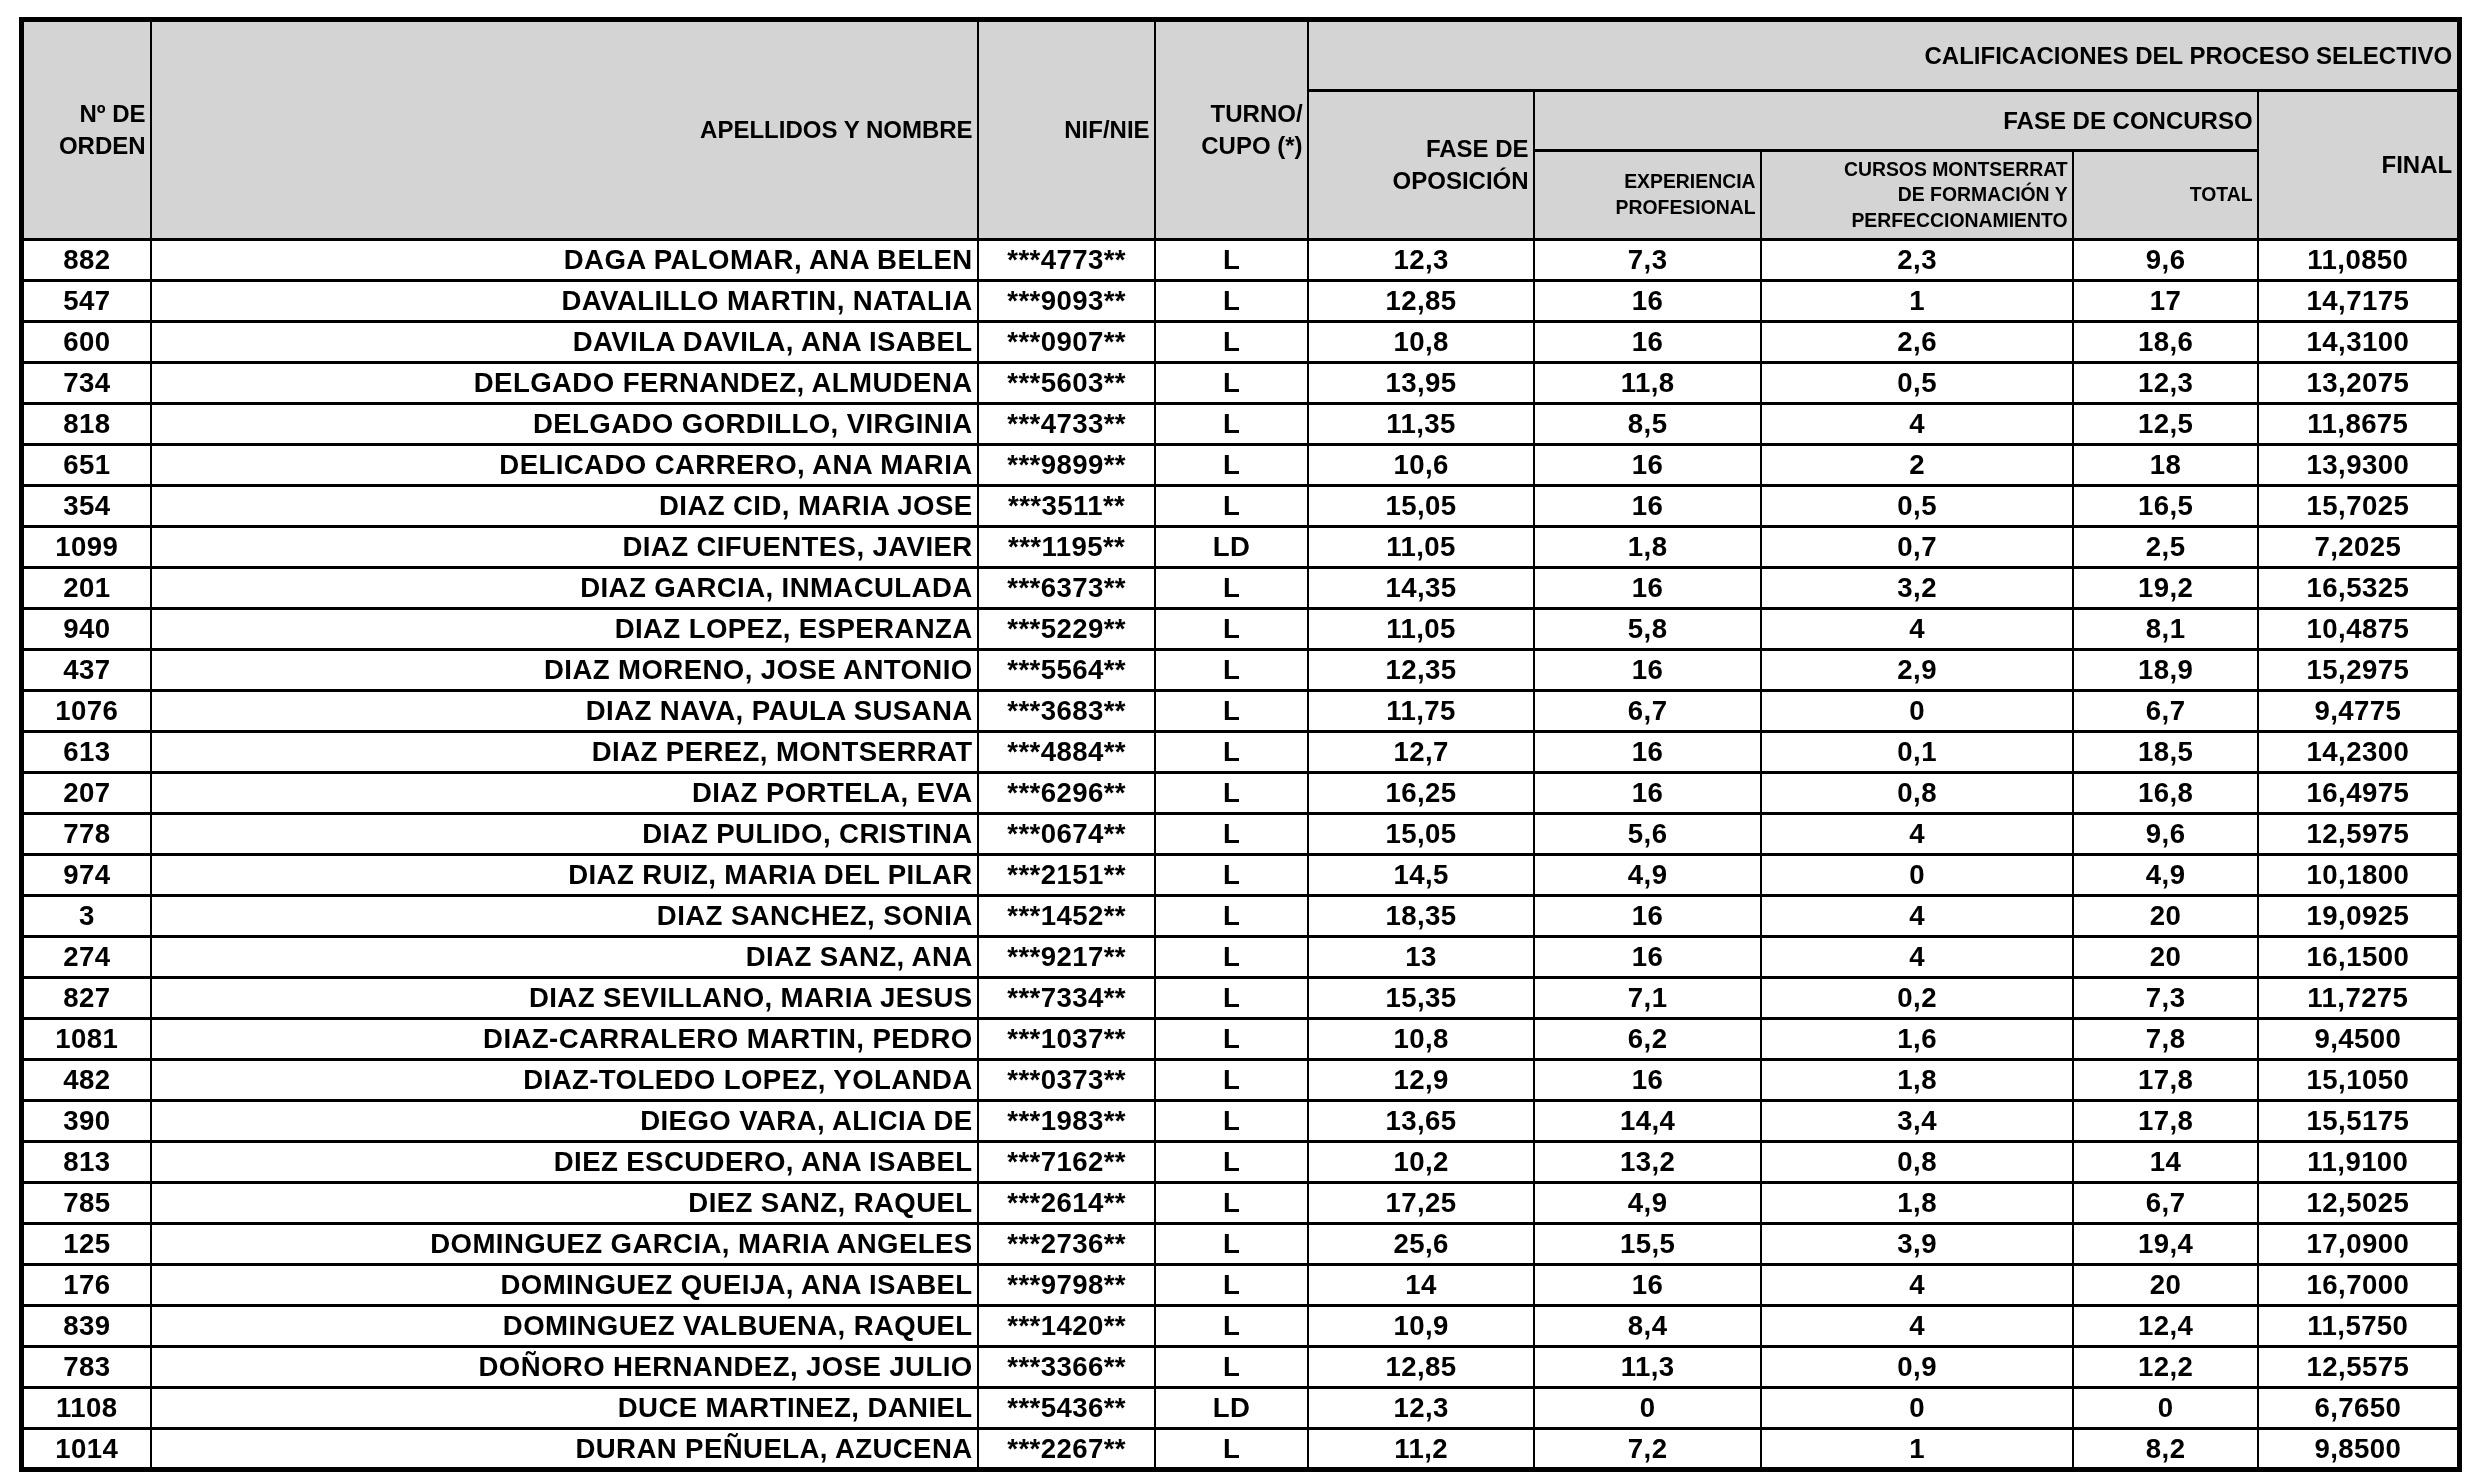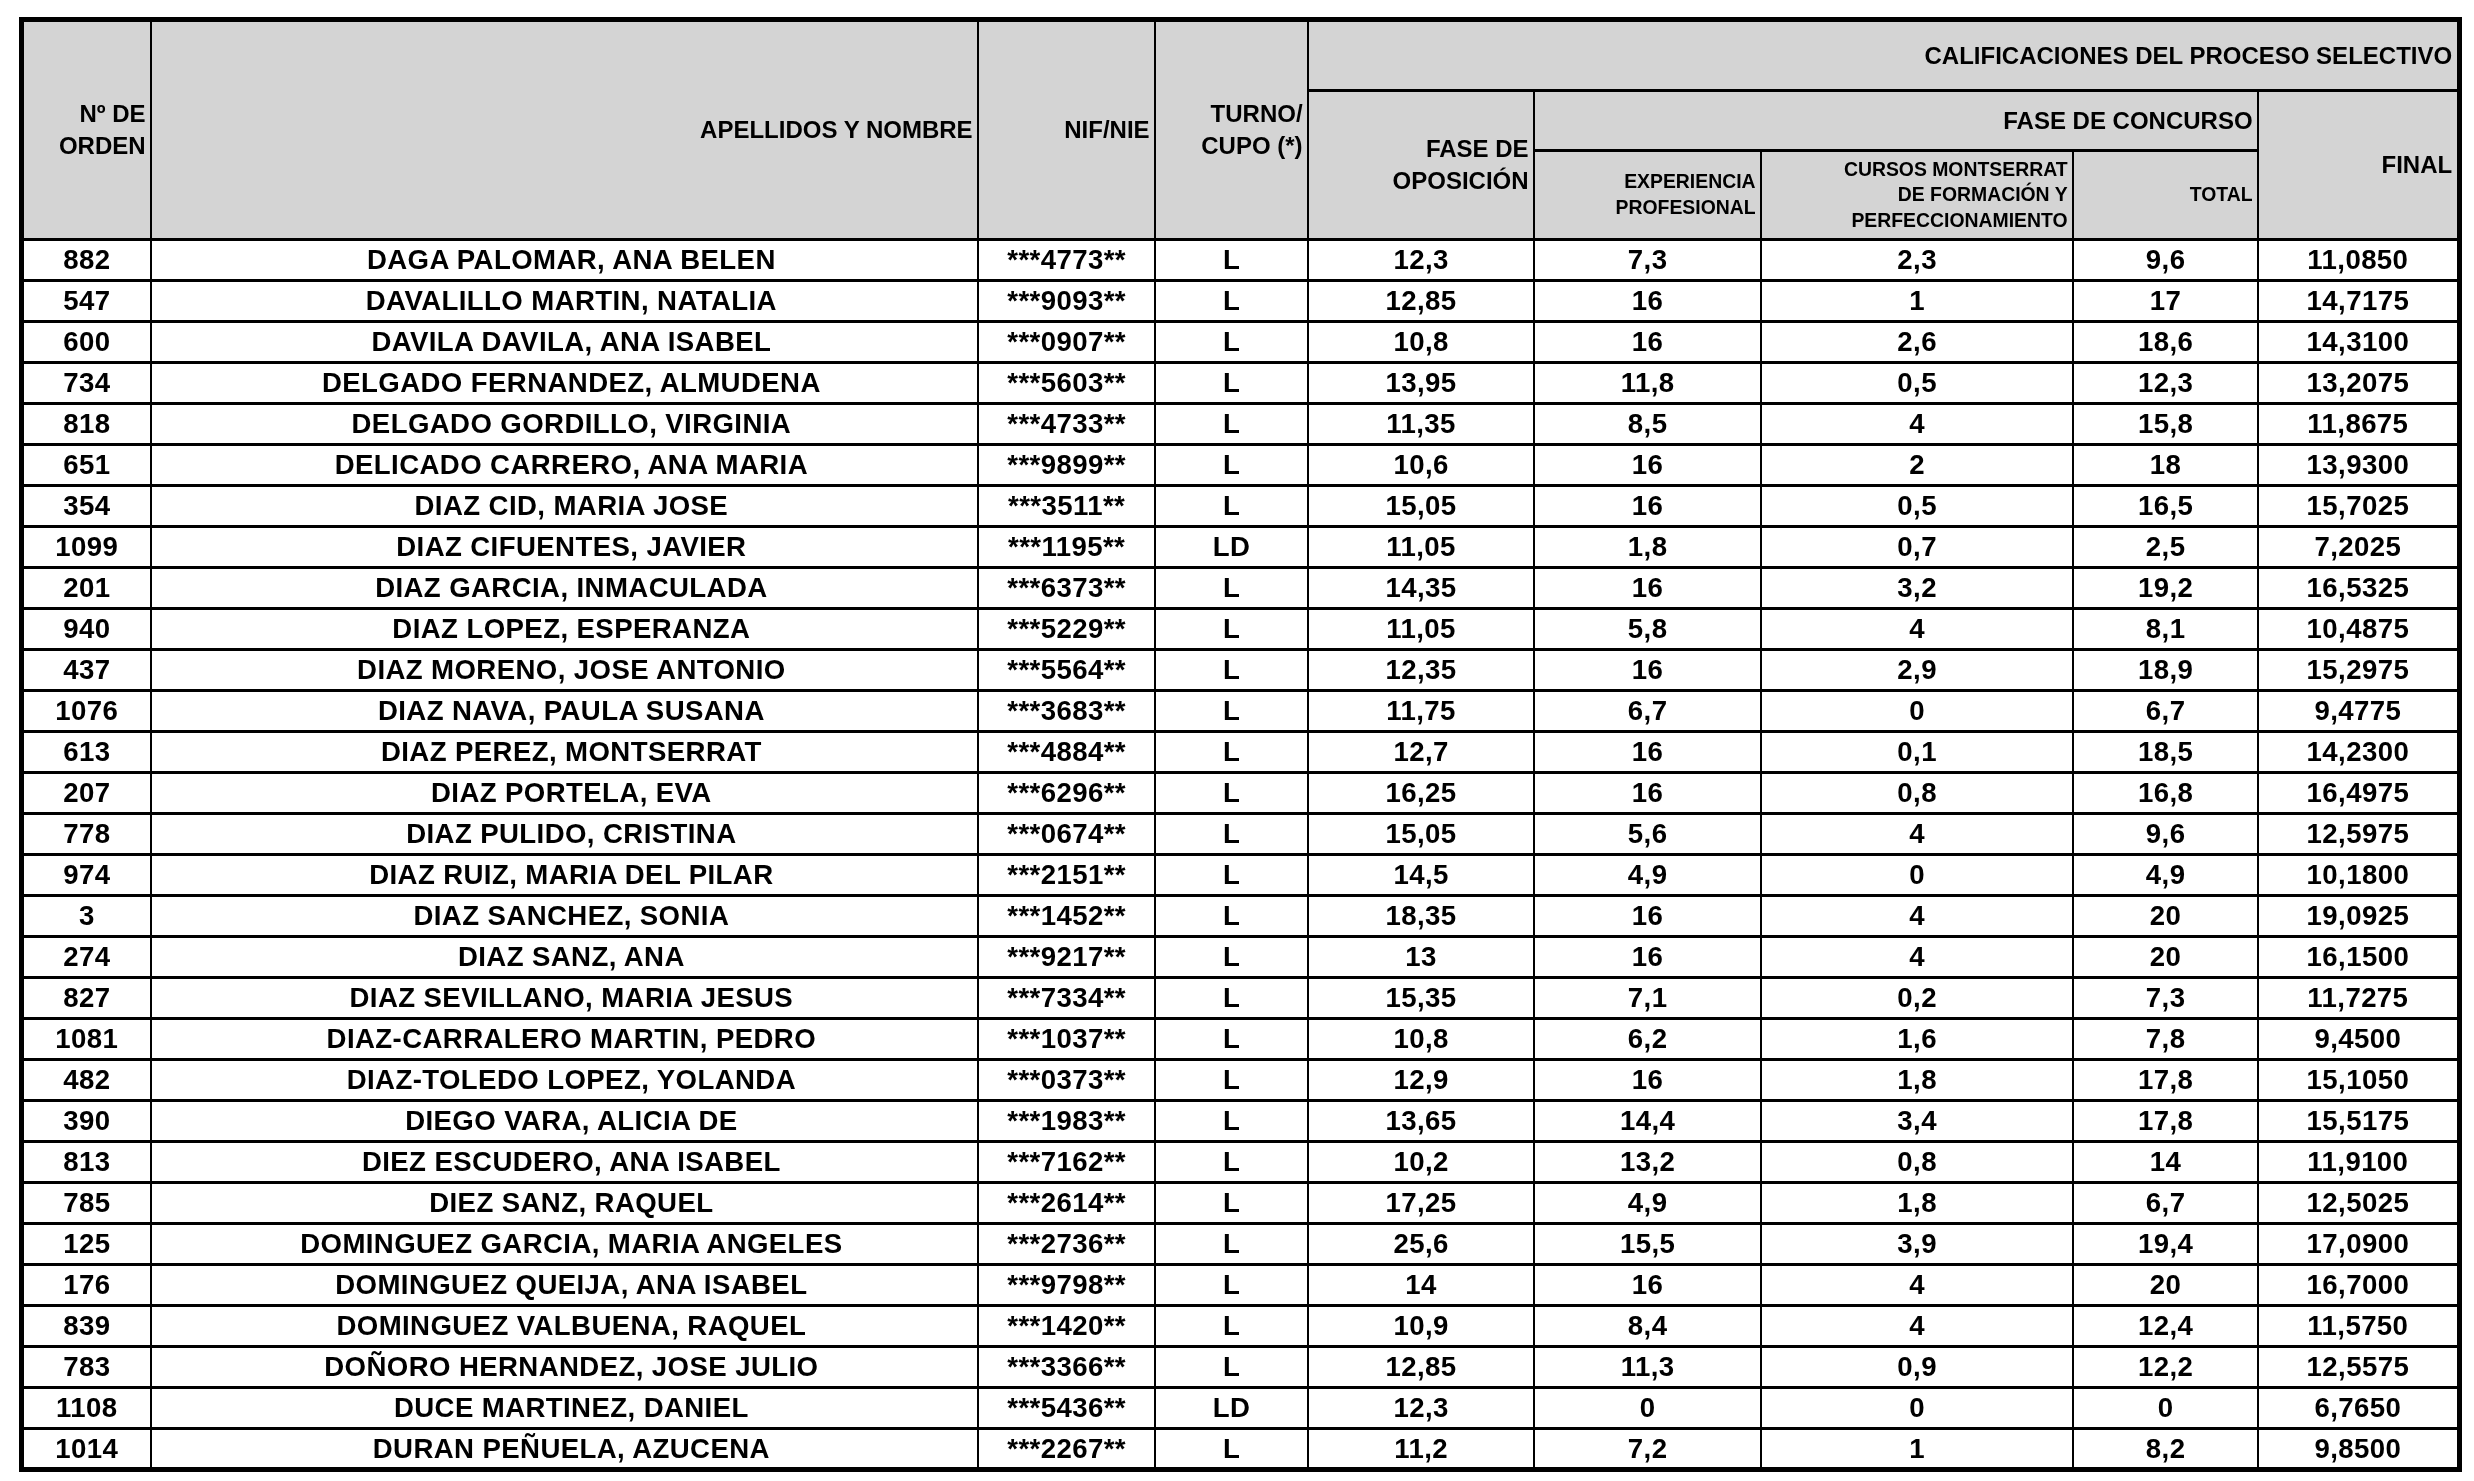--- a/index.html
+++ b/index.html
@@ -48,21 +48,21 @@
   tbody tr { height: 41px; font-weight: bold; }
   tbody td {
     font-size: 27.6px;
     letter-spacing: 0.4px;
     text-align: center;
     vertical-align: middle;
     white-space: nowrap;
     padding: 0 4.5px;
   }
   tbody td.name {
-    text-align: center;
+    text-align: right;
     padding-left: 18px;
   }
 </style>
 </head>
 <body>
 
 <div class="sheet">
   <table class="results">
     <colgroup>
       <col style="width:130px">
@@ -146,21 +146,21 @@
           <td>13,2075</td>
         </tr>
         <tr>
           <td>818</td>
           <td class="name">DELGADO GORDILLO, VIRGINIA</td>
           <td>***4733**</td>
           <td>L</td>
           <td>11,35</td>
           <td>8,5</td>
           <td>4</td>
-          <td>15,8</td>
+          <td>12,5</td>
           <td>11,8675</td>
         </tr>
         <tr>
           <td>651</td>
           <td class="name">DELICADO CARRERO, ANA MARIA</td>
           <td>***9899**</td>
           <td>L</td>
           <td>10,6</td>
           <td>16</td>
           <td>2</td>

